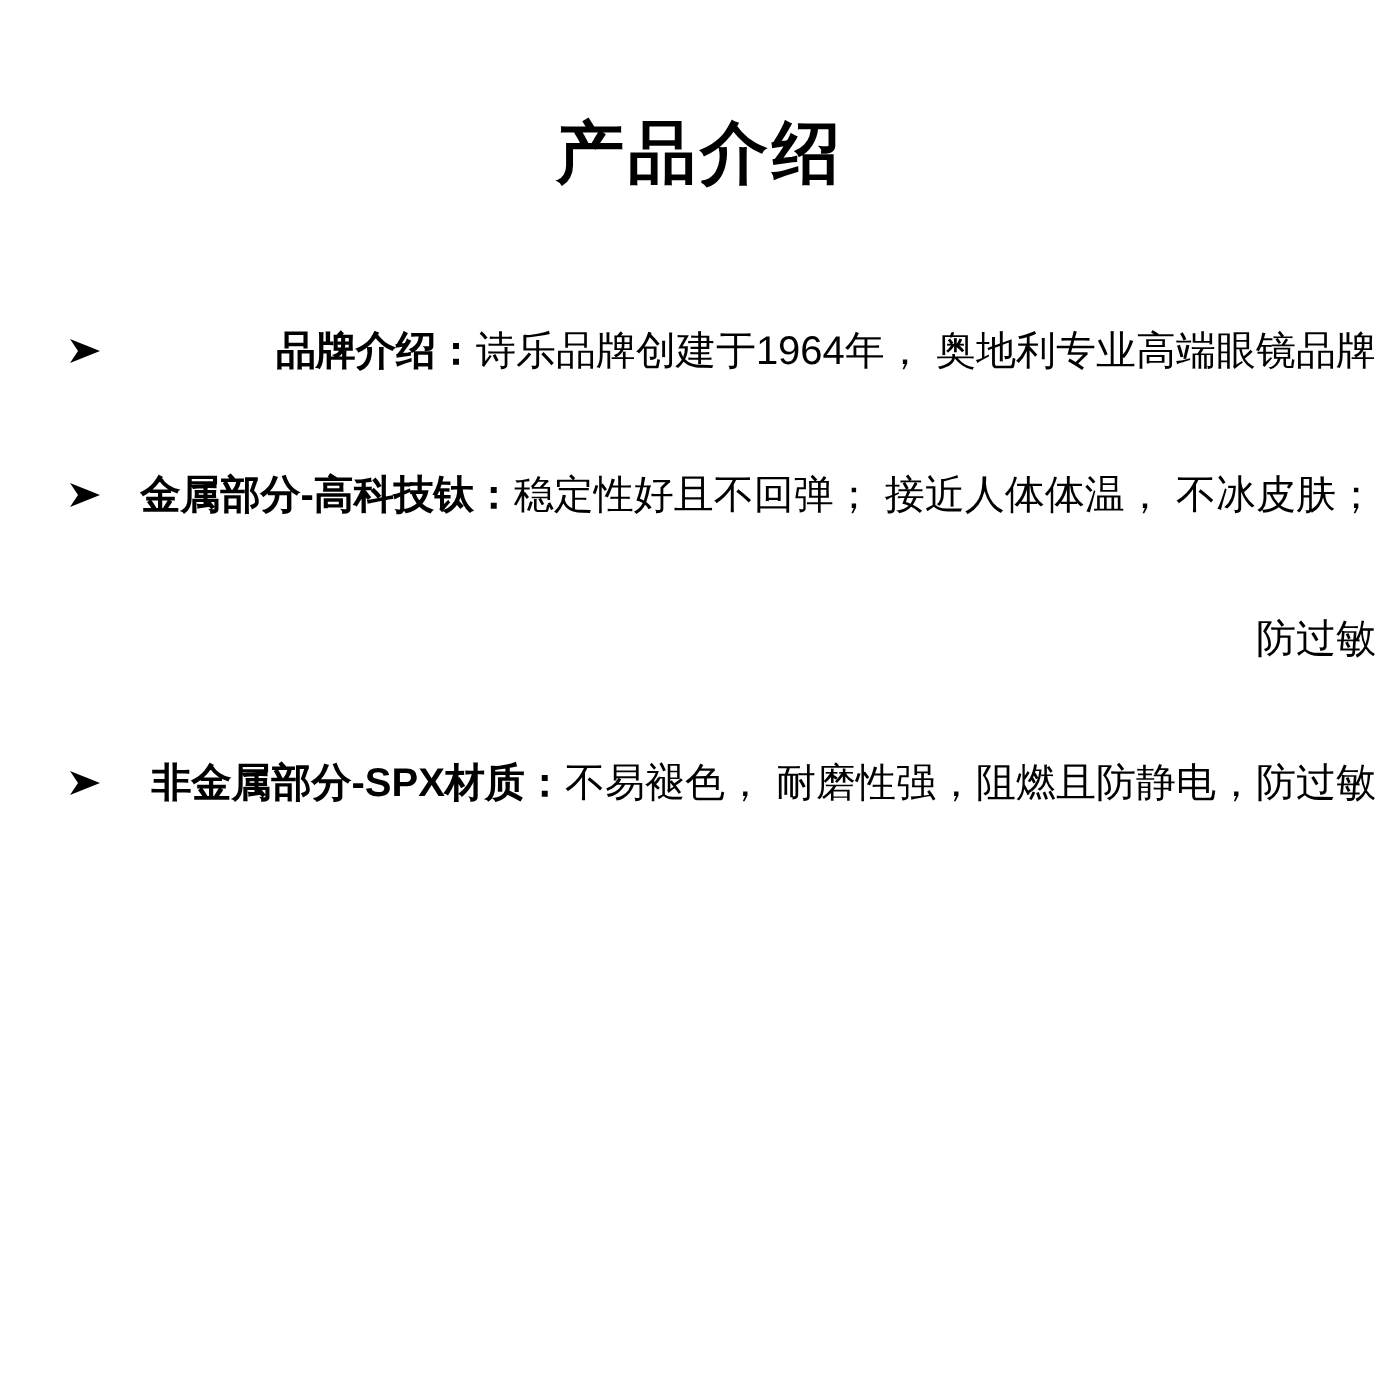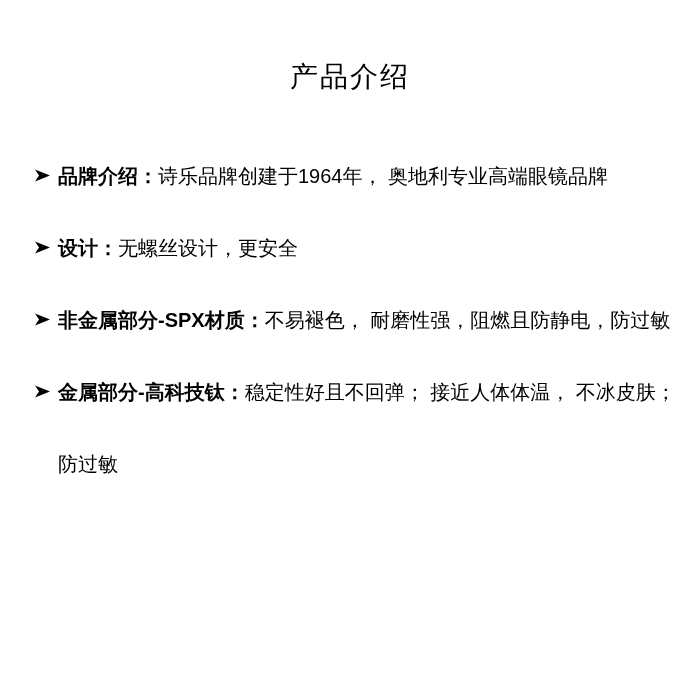--- a/index.html
+++ b/index.html
@@ -16,30 +16,31 @@
   }
   .page {
     width: 700px;
     height: 700px;
     background: #ffffff;
     box-sizing: border-box;
   }
   .title {
     padding-top: 54px;
     text-align: center;
-    font-size: 28px;
-    font-weight: 400;
+    font-size: 34px;
+    font-weight: 700;
     line-height: 46px;
     letter-spacing: 2px;
     color: #000000;
   }
   .bullets {
     margin-top: 40px;
     padding-left: 58px;
-    padding-right: 0;
+    padding-right: 12px;
+    text-align: right;
   }
   .bullet {
     position: relative;
     font-size: 20px;
     line-height: 72px;
     color: #000000;
   }
   .bullet .arrow {
     position: absolute;
     left: -24px;
@@ -63,37 +64,31 @@
 
   <div class="bullets">
 
     <div class="bullet">
       <svg class="arrow" viewBox="0 0 17 17" xmlns="http://www.w3.org/2000/svg">
           <path d="M1 2.5 L16 8.5 L1 14.5 L5 8.5 Z" fill="#000000"></path>
         </svg>
       <span class="label">品牌介绍：</span><span class="text">诗乐品牌创建于1964年， 奥地利专业高端眼镜品牌</span>
     </div>
 
+
+
+
     <div class="bullet">
       <svg class="arrow" viewBox="0 0 17 17" xmlns="http://www.w3.org/2000/svg">
           <path d="M1 2.5 L16 8.5 L1 14.5 L5 8.5 Z" fill="#000000"></path>
         </svg>
-      <span class="label">设计：</span><span class="text">无螺丝设计，更安全</span>
+      <span class="label">金属部分-高科技钛：</span><span class="text">稳定性好且不回弹； 接近人体体温， 不冰皮肤；</span><span class="cont">防过敏</span>
     </div>
-
-
 
     <div class="bullet">
       <svg class="arrow" viewBox="0 0 17 17" xmlns="http://www.w3.org/2000/svg">
           <path d="M1 2.5 L16 8.5 L1 14.5 L5 8.5 Z" fill="#000000"></path>
         </svg>
       <span class="label">非金属部分-SPX材质：</span><span class="text">不易褪色， 耐磨性强，阻燃且防静电，防过敏</span>
     </div>
 
-    <div class="bullet">
-      <svg class="arrow" viewBox="0 0 17 17" xmlns="http://www.w3.org/2000/svg">
-          <path d="M1 2.5 L16 8.5 L1 14.5 L5 8.5 Z" fill="#000000"></path>
-        </svg>
-      <span class="label">金属部分-高科技钛：</span><span class="text">稳定性好且不回弹； 接近人体体温， 不冰皮肤；</span><span class="cont">防过敏</span>
-    </div>
-
   </div>
 </div>
 
 </body></html>

